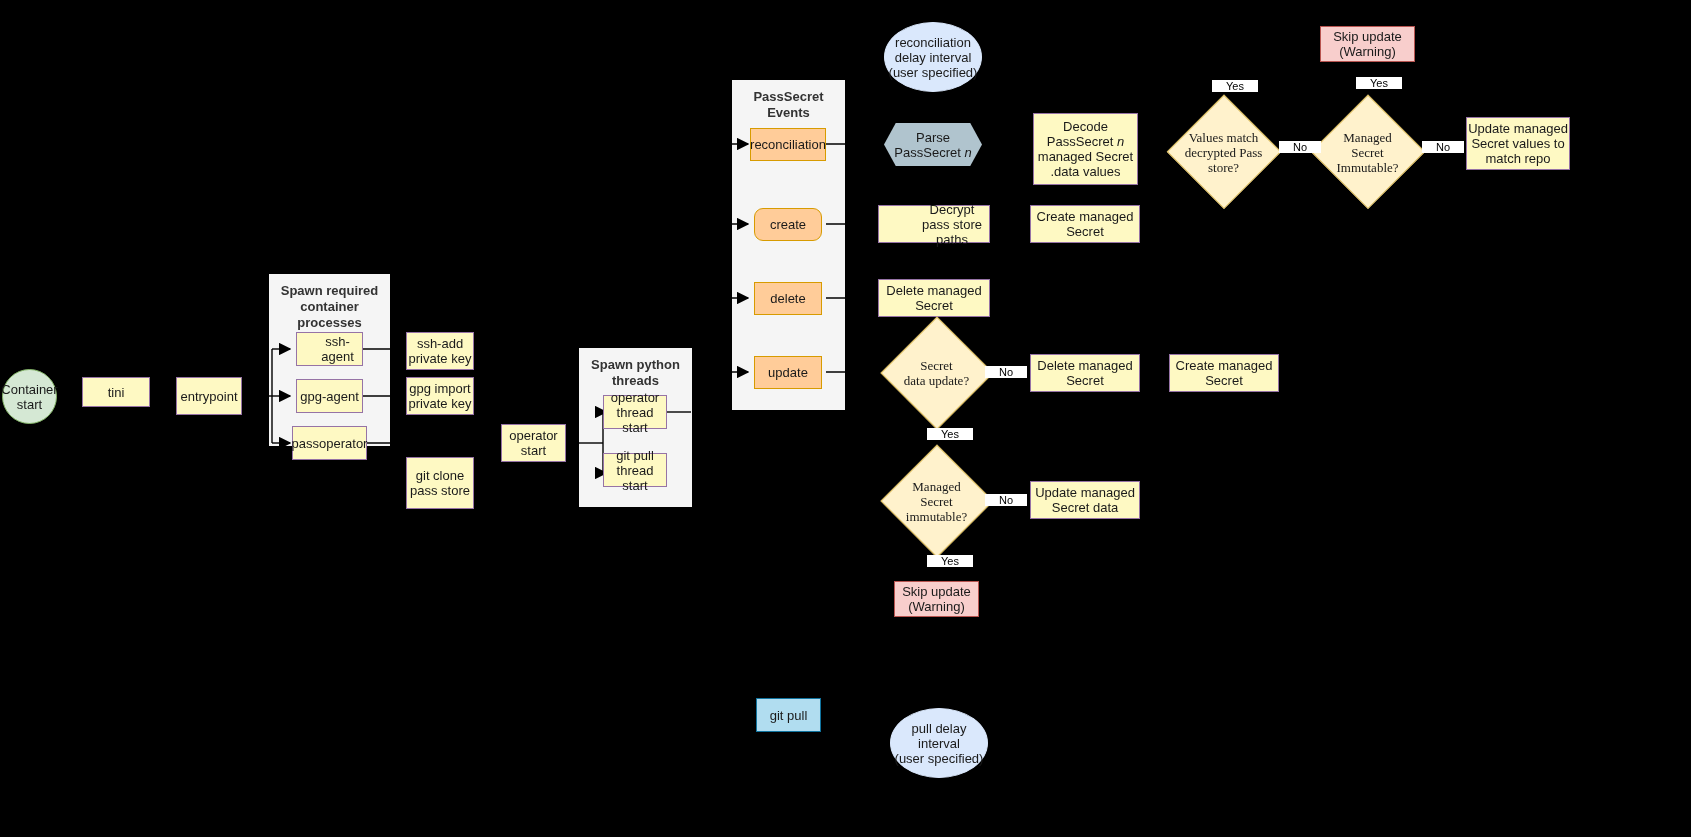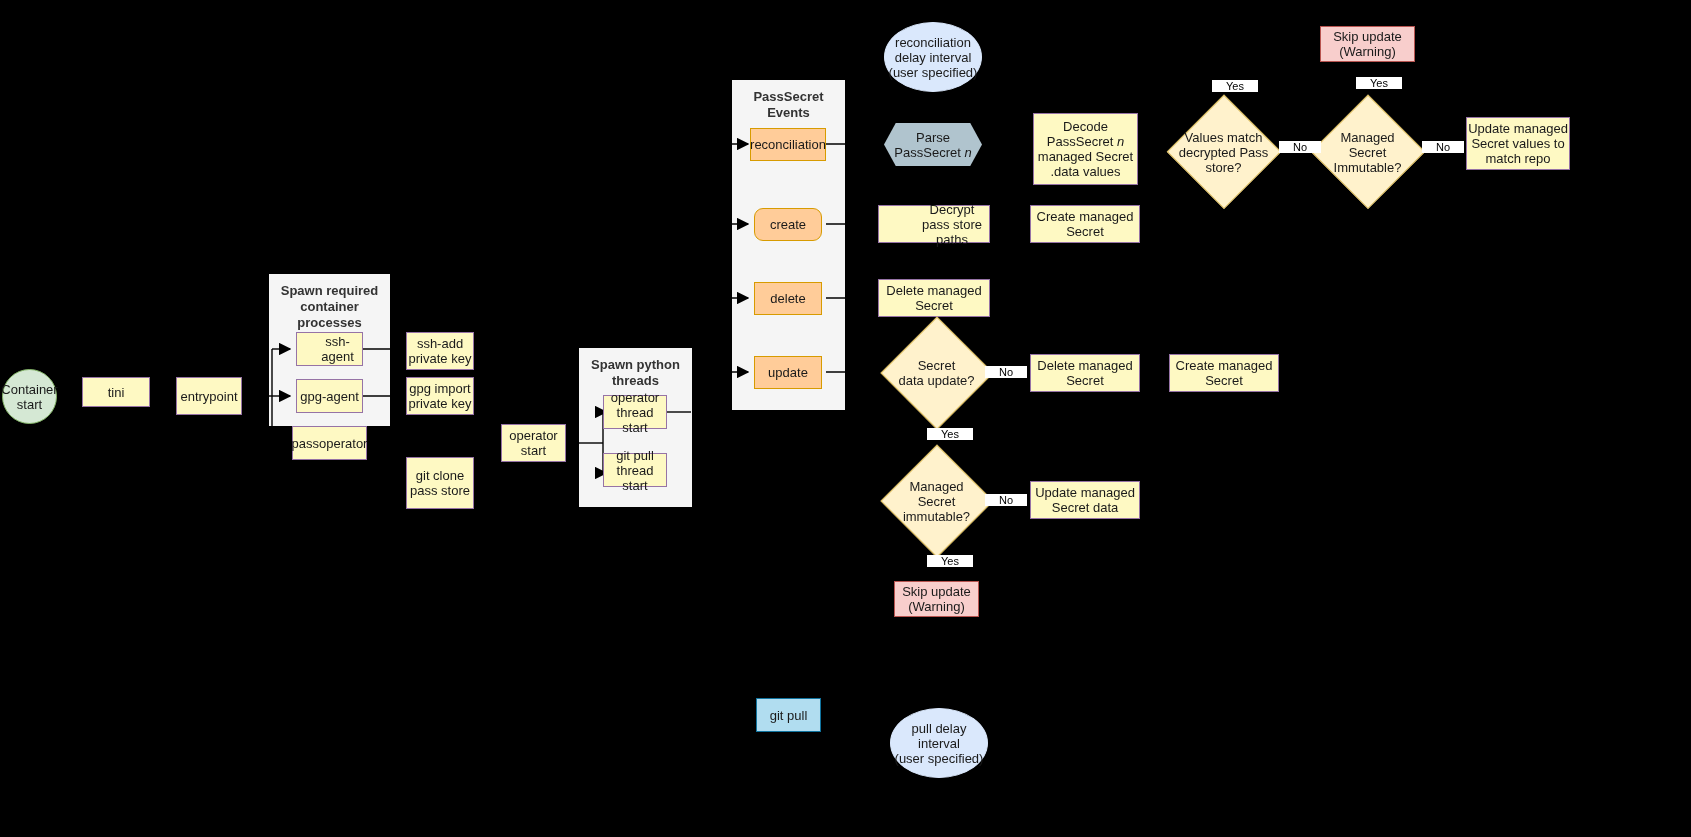--- a/index.html
+++ b/index.html
@@ -65,20 +65,21 @@
     font-weight:bold;
     font-size:13px;
     line-height:16px;
     color:#333333;
     z-index:2;
   }
   
   .diamond{
     position:absolute;
     z-index:3;
+    font-family:Liberation Serif, serif;
   }
   .diamond .dshape{
     position:absolute;
     left:50%;top:50%;
     width:70.71%;
     height:70.71%;
     transform:translate(-50%,-50%) rotate(45deg);
     background:#ffe6cc;
     border:1px solid #ffe6cc;
     background:#fff2cc;
@@ -187,21 +188,21 @@
       <path d="M826,144 L878,144"></path>
 
       <path d="M826,224 L878,224"></path>
 
       <path d="M826,298 L878,298"></path>
 
       <path d="M826,372 L878,372"></path>
     </g>
   </svg>
 
-  <div class="group-box" style="left:269px;top:274px;width:121px;height:152px;">
+  <div class="group-box" style="left:269px;top:274px;width:121px;height:172px;">
     <div class="group-title">
       <span>Spawn required</span><br>
       <span>container processes</span>
     </div>
   </div>
 
   <div class="group-box" style="left:579px;top:348px;width:113px;height:159px;">
     <div class="group-title">
       <span>Spawn python</span><br>
       <span>threads</span>

